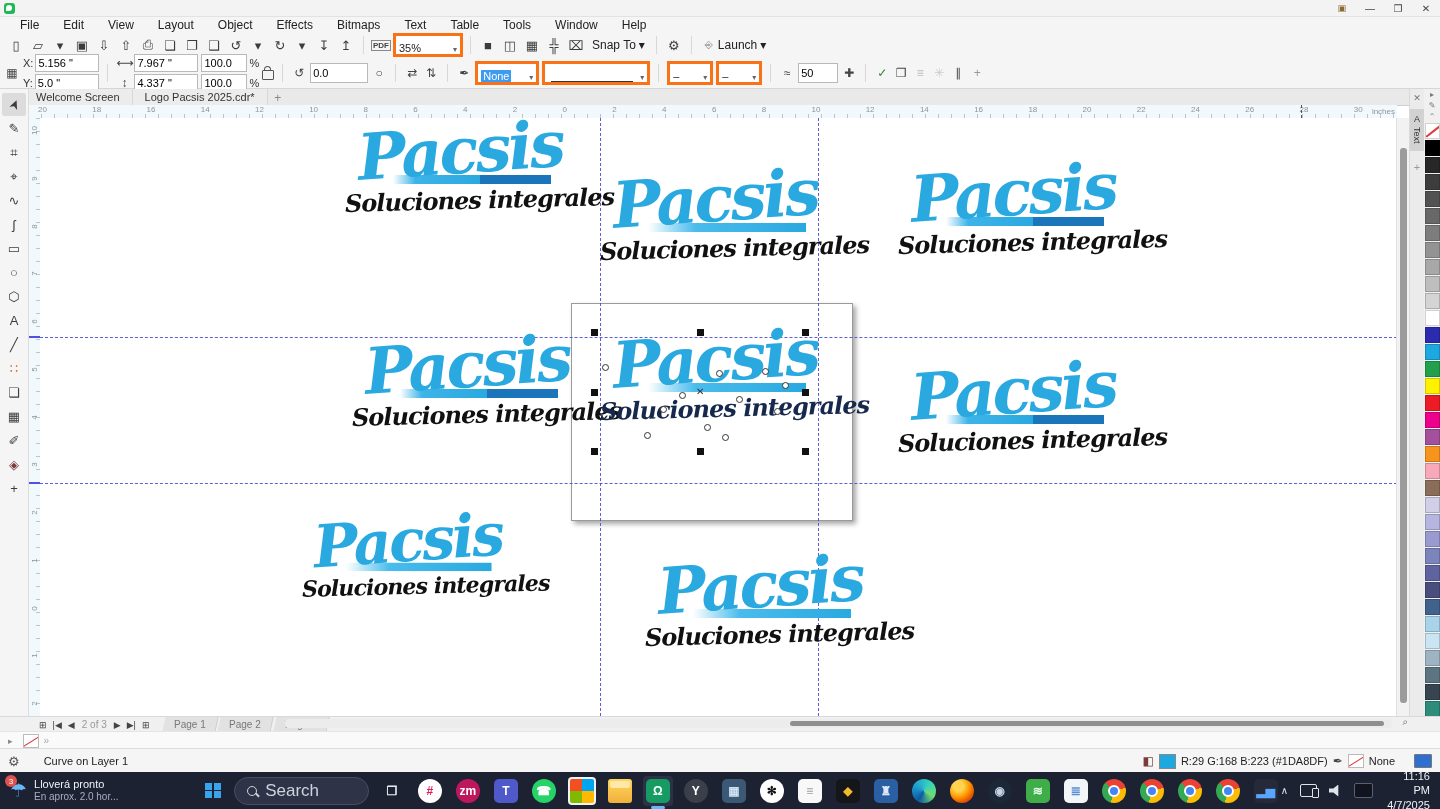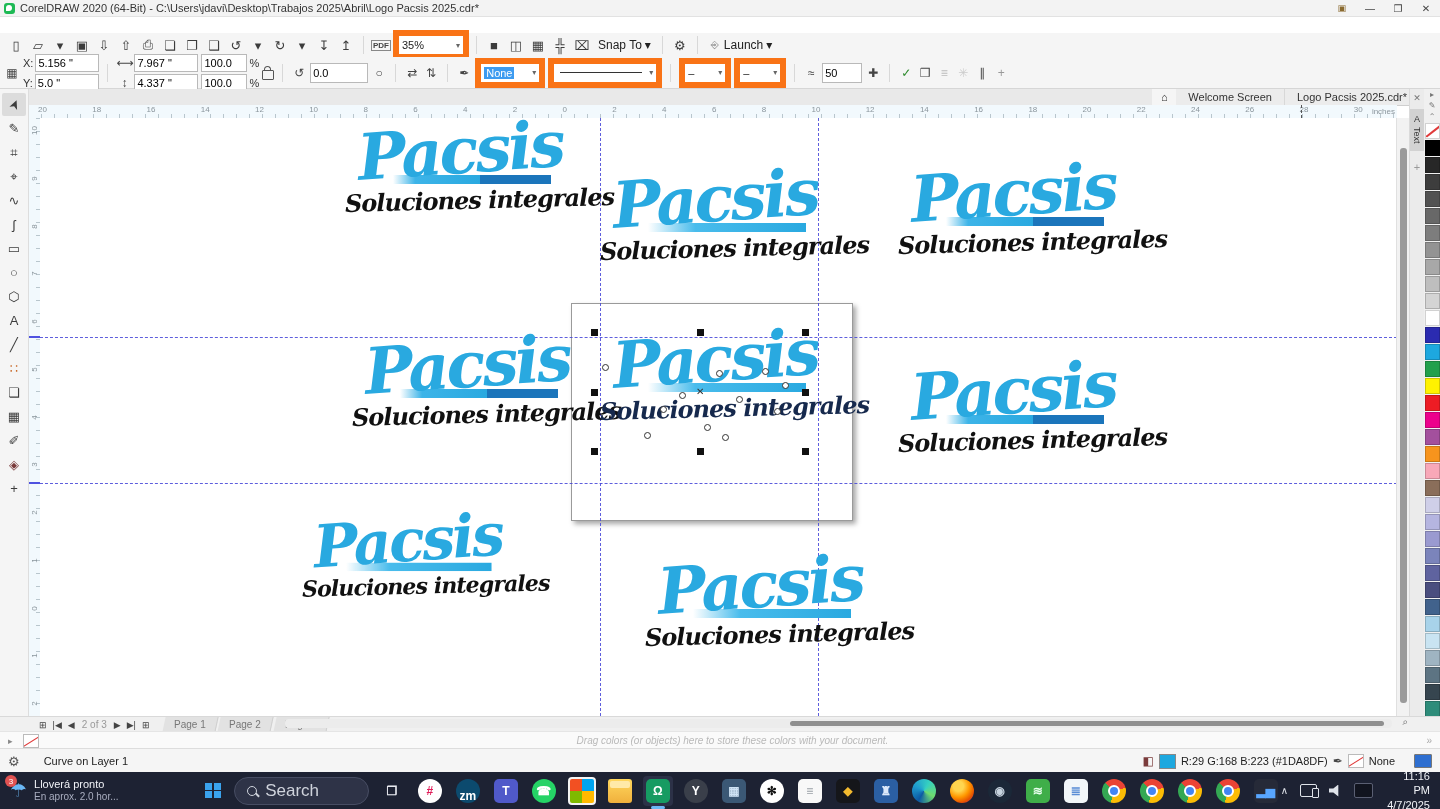--- a/index.html
+++ b/index.html
@@ -18,21 +18,21 @@
 
   
   .menubar{top:17px;height:16px;background:#f5f5f5;display:flex;align-items:center;padding-left:8px;border-bottom:1px solid #e6e6e6;}
   .menu-item{padding:0 12px;font-size:12px;color:#222;}
 
   
   .toolbar{top:33px;height:24px;background:#f5f5f5;display:flex;align-items:center;padding-left:6px;border-bottom:1px solid #ddd;gap:2px;}
   .tbtn{min-width:20px;height:20px;display:flex;align-items:center;justify-content:center;font-size:13px;color:#3c3c3c;}
   .tbtn.small{font-size:10px;min-width:12px;color:#777;}
   .tsep{width:1px;height:18px;background:#d8d8d8;margin:0 5px;}
-  .combo{display:flex;align-items:center;background:#fff;border:6px solid #f97316;height:18px;font-size:11px;padding:0 3px;}
+  .combo{display:flex;align-items:flex-end;background:#fff;border:3px solid #f97316;height:18px;font-size:11px;padding:0 3px;}
   .combo .arr{color:#666;font-size:8px;margin-left:4px;}
   .zoom-combo{width:58px;justify-content:space-between;}
   .label-btn{display:flex;align-items:center;font-size:12px;color:#222;gap:3px;padding:0 4px;}
   .pdf-chip{font-size:8px;font-weight:bold;border:1px solid #888;padding:0 1px;color:#444;}
 
   
   .propbar{top:57px;height:31px;background:#f5f5f5;display:flex;align-items:center;padding-left:4px;border-bottom:1px solid #d6d6d6;gap:3px;}
   .pfield{display:flex;align-items:center;gap:2px;font-size:11px;color:#333;}
   .pfield input{width:58px;height:16px;border:1px solid #b9b9b9;font-size:11px;padding:0 2px;font-family:"Liberation Sans",sans-serif;}
   .pfield input.narrow{width:40px;}
@@ -40,21 +40,21 @@
   .picon{font-size:12px;color:#444;width:16px;text-align:center;}
   .lock-icon{width:10px;height:8px;border:1px solid #555;border-radius:1px;position:relative;margin-top:4px;}
   .lock-icon::before{content:"";position:absolute;left:1px;top:-5px;width:5px;height:4px;border:1px solid #555;border-bottom:none;border-radius:4px 4px 0 0;}
   .none-combo{width:52px;justify-content:space-between;}
   .none-sel{background:#3d9bf0;color:#fff;padding:0 2px;}
   .line-combo{width:96px;justify-content:space-between;}
   .line-sample{flex:1;height:1px;background:#333;margin:0 3px;}
   .arrow-combo{width:34px;justify-content:space-between;}
 
   
-  .doctabs{top:89px;height:16px;background:#e9e9e9;display:flex;align-items:flex-end;border-bottom:1px solid #cfcfcf;justify-content:flex-end;}
+  .doctabs{top:89px;height:16px;background:#e9e9e9;display:flex;align-items:flex-end;border-bottom:1px solid #cfcfcf;}
   .home-tab{width:24px;height:16px;display:flex;align-items:center;justify-content:center;background:#f5f5f5;font-size:11px;color:#333;}
   .dtab{height:16px;display:flex;align-items:center;padding:0 12px;font-size:11px;color:#333;background:#ececec;border-right:1px solid #d8d8d8;}
   .dtab-plus{width:20px;text-align:center;color:#888;font-size:12px;}
 
   
   .hruler{position:absolute;left:28px;right:43px;top:105px;height:13px;background:#f2f9fd;border-bottom:1px solid #cfdbe2;
     background-image:repeating-linear-gradient(90deg,#b9c6cd 0 1px,transparent 1px 13px);background-size:100% 4px;background-position:0 100%;background-repeat:no-repeat;}
   .hruler-labels{position:absolute;left:10px;right:34px;top:0;display:flex;justify-content:space-between;font-size:8px;color:#8a959c;}
   .unit-label{position:absolute;right:2px;top:2px;font-size:8px;color:#8a959c;}
   .ruler-corner{position:absolute;left:28px;top:105px;width:12px;height:13px;background:#eef5f9;color:#9aa;font-size:8px;text-align:center;}
@@ -166,29 +166,43 @@
   .tray-kbd{width:18px;height:13px;background:#11141f;border:1px solid #5a5f73;border-radius:2px;}
   .clock{text-align:right;font-size:11px;line-height:1.3;color:#f0f2f7;}
 </style>
 </head>
 <body>
 
 <div class="stage" data-name="coreldraw-window">
 
   <div class="row titlebar" data-name="title-bar">
     <span class="app-badge" data-name="coreldraw-app-icon"></span>
-    <span class="title" data-name="window-title">CorelDRAW 2020 (64-Bit) - C:\Users\jdavi\Desktop\Trabajos 2025\Abril\Logo Pacsis 2025.cdr*</span>
     <span class="win-controls">
       <span class="wc acct" data-name="account-icon">▣</span>
       <span class="wc" data-name="minimize-button">—</span>
       <span class="wc" data-name="maximize-button">❐</span>
       <span class="wc" data-name="close-button">✕</span>
     </span>
   </div>
 
+  <div class="row menubar" data-name="menu-bar">
+
+  <span class="menu-item" data-name="menu-item">File</span>
+      <span class="menu-item" data-name="menu-item">Edit</span>
+      <span class="menu-item" data-name="menu-item">View</span>
+      <span class="menu-item" data-name="menu-item">Layout</span>
+      <span class="menu-item" data-name="menu-item">Object</span>
+      <span class="menu-item" data-name="menu-item">Effects</span>
+      <span class="menu-item" data-name="menu-item">Bitmaps</span>
+      <span class="menu-item" data-name="menu-item">Text</span>
+      <span class="menu-item" data-name="menu-item">Table</span>
+      <span class="menu-item" data-name="menu-item">Tools</span>
+      <span class="menu-item" data-name="menu-item">Window</span>
+      <span class="menu-item" data-name="menu-item">Help</span>
+    </div>
 
   <div class="row toolbar" data-name="standard-toolbar">
     <span style="display:flex;align-items:center;gap:2px;">
 
     <span class="tbtn" data-name="new-document-icon">▯</span>
         <span class="tbtn" data-name="open-icon">▱</span>
         <span class="tbtn" data-name="open-arrow">▾</span>
         <span class="tbtn" data-name="save-icon">▣</span>
         <span class="tbtn" data-name="import-cloud-icon">⇩</span>
         <span class="tbtn" data-name="export-cloud-icon">⇧</span>
@@ -585,21 +599,20 @@
   </div>
   <div class="hscroll" data-name="horizontal-scrollbar">
     <span class="hthumb" data-name="horizontal-scrollbar-thumb"></span>
   </div>
   <span class="zoom-corner" data-name="zoom-corner-icon">⌕</span>
 
   <div class="row colortray" data-name="document-palette-tray">
     <span style="color:#888;font-size:9px" data-name="tray-flyout-icon">▸</span>
     <span style="color:#666;font-size:11px" data-name="tray-eyedropper-icon"></span>
     <span class="tray-none" data-name="tray-none-swatch"></span>
-    <span class="tray-hint" data-name="tray-hint-text">Drag colors (or objects) here to store these colors with your document.</span>
     <span style="color:#aaa;font-size:10px" data-name="tray-more-icon">»</span>
   </div>
 
   <div class="row statusbar" data-name="status-bar">
     <span style="font-size:13px;color:#555" data-name="status-gear-icon">⚙</span>
     <span class="obj-info" data-name="object-info-text">Curve on Layer 1</span>
     <span class="status-right">
       <span style="font-size:12px;color:#7a3b3b" data-name="fill-bucket-icon">◧</span>
       <span class="fill-swatch" data-name="fill-color-swatch" id="fillSwatch" style="background: rgb(29, 168, 223);"></span>
       <span data-name="fill-color-label">R:29 G:168 B:223 (#1DA8DF)</span>
@@ -638,21 +651,21 @@
         <span class="app-tile" style="background: transparent; color: rgb(232, 234, 240);">
           <span class="app-glyph">❐</span>
         </span>
       </span>
         <span class="app" data-name="slack" data-shape="circle">
         <span class="app-tile" style="background: rgb(255, 255, 255); color: rgb(224, 30, 90);">
           <span class="app-glyph">#</span>
         </span>
       </span>
         <span class="app" data-name="zoom-app" data-shape="circle">
-        <span class="app-tile" style="background: #0c4a6e; color: rgb(255, 255, 255); align-items: flex-end;">
+        <span class="app-tile" style="background: #be185d; color: rgb(255, 255, 255);">
           <span class="app-glyph">zm</span>
         </span>
       </span>
         <span class="app" data-name="teams">
         <span class="app-tile" style="background: rgb(80, 89, 201); color: rgb(255, 255, 255);">
           <span class="app-glyph">T</span>
         </span>
       </span>
         <span class="app" data-name="whatsapp" data-shape="circle">
         <span class="app-tile" style="background: rgb(37, 211, 102); color: rgb(255, 255, 255);">

